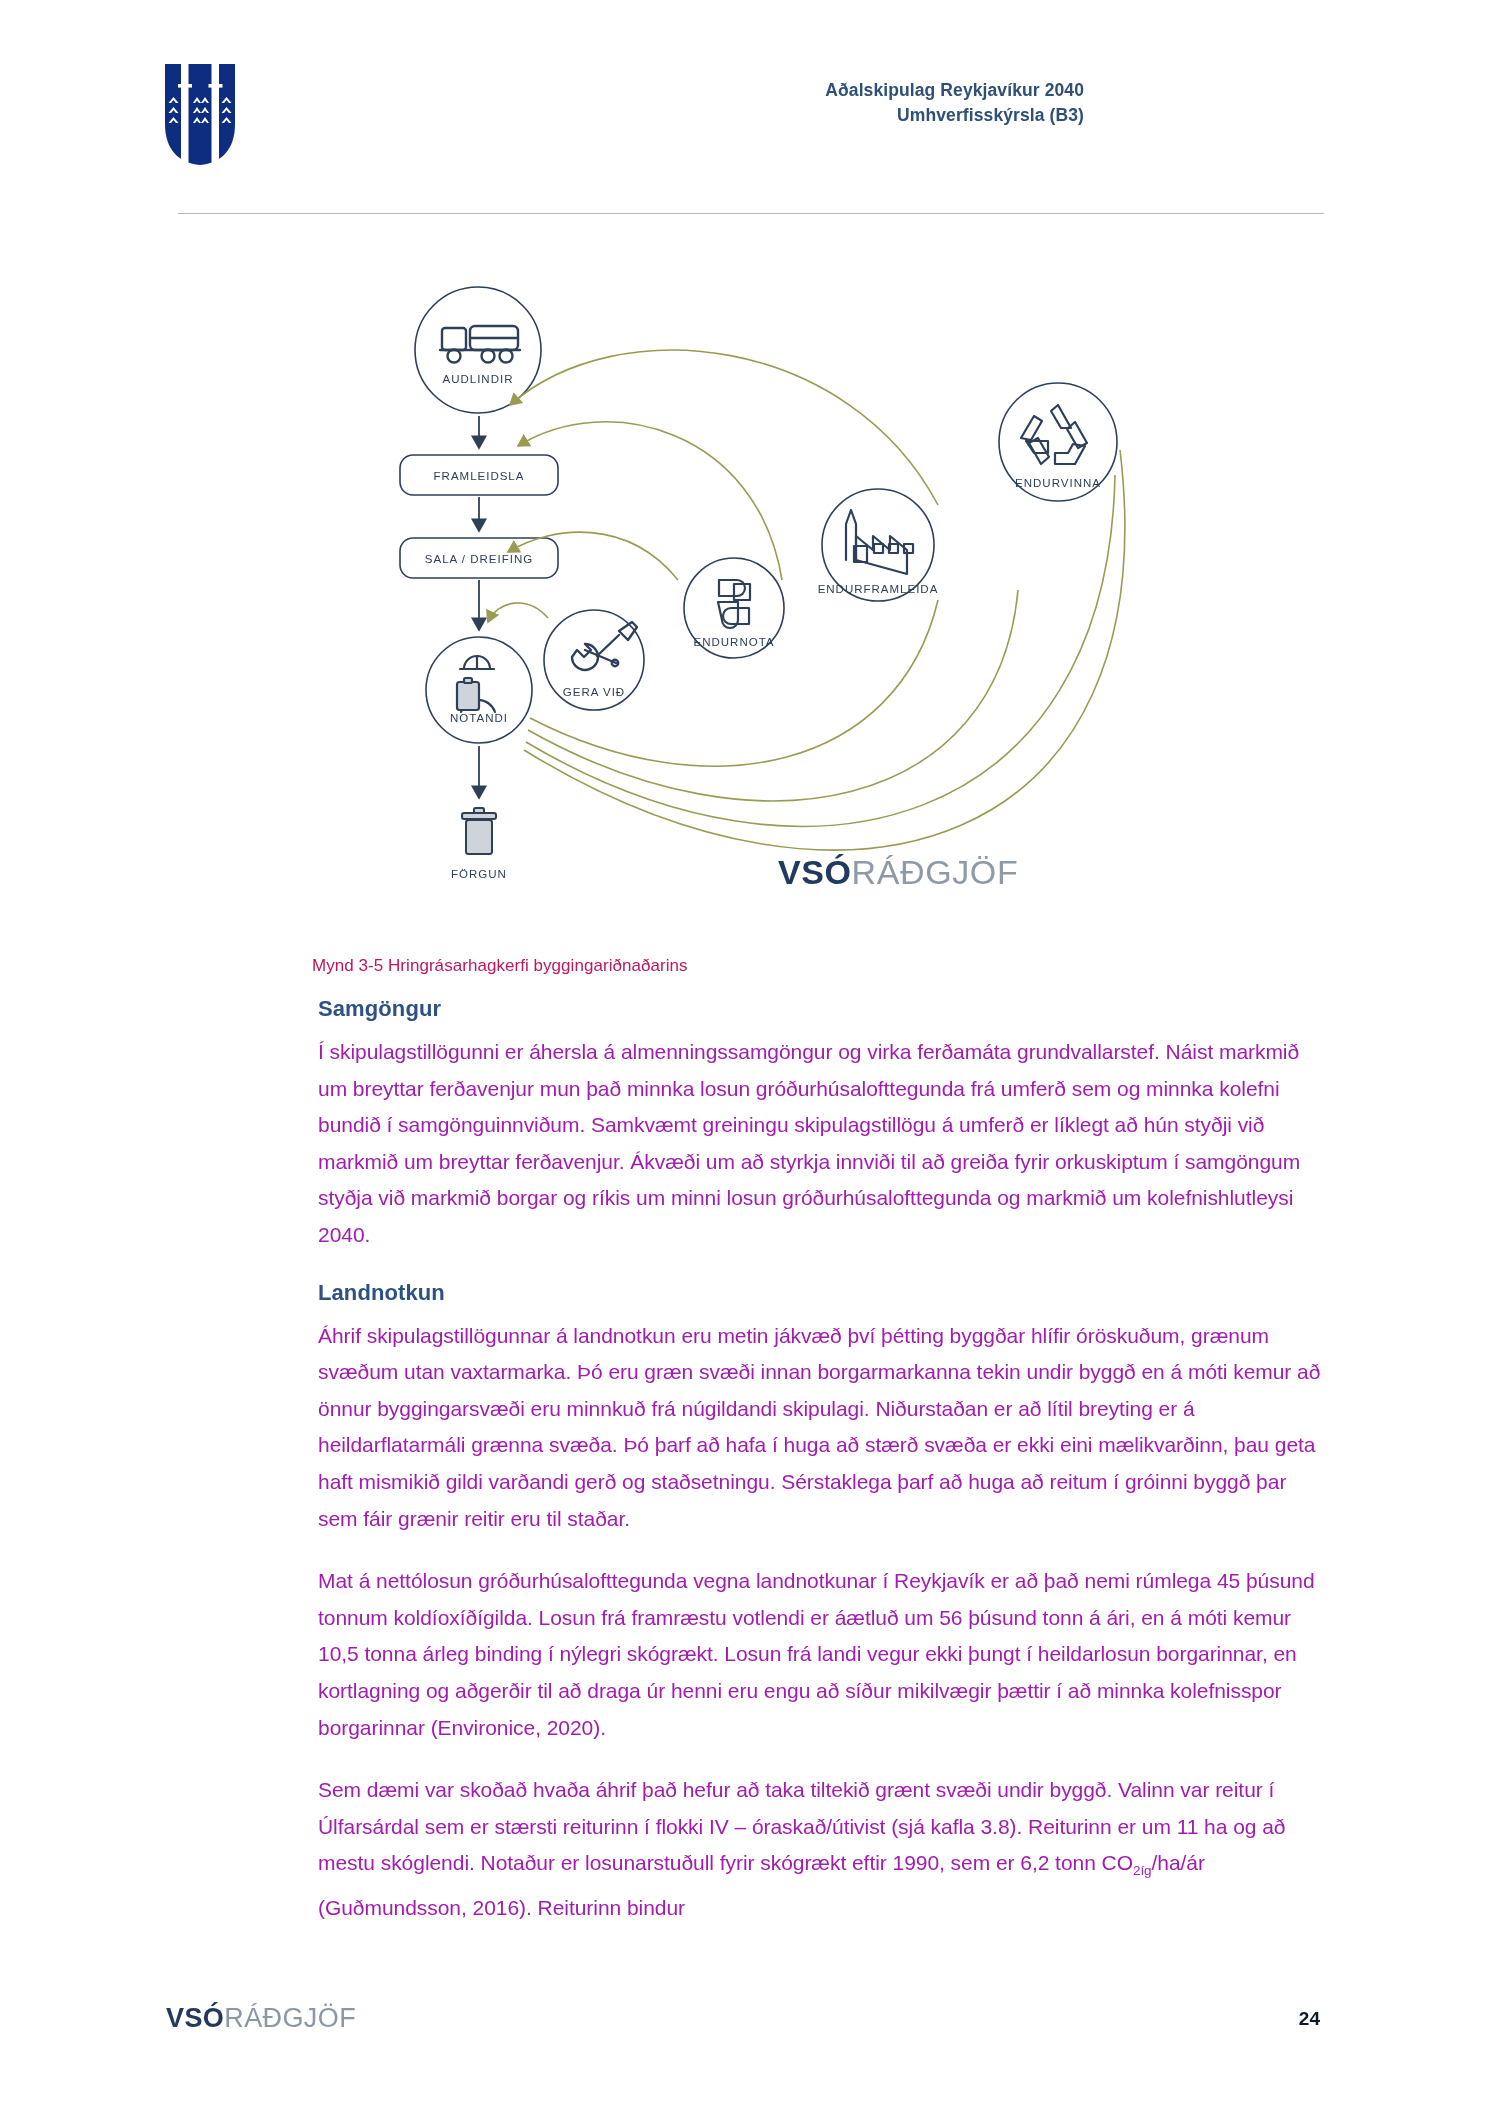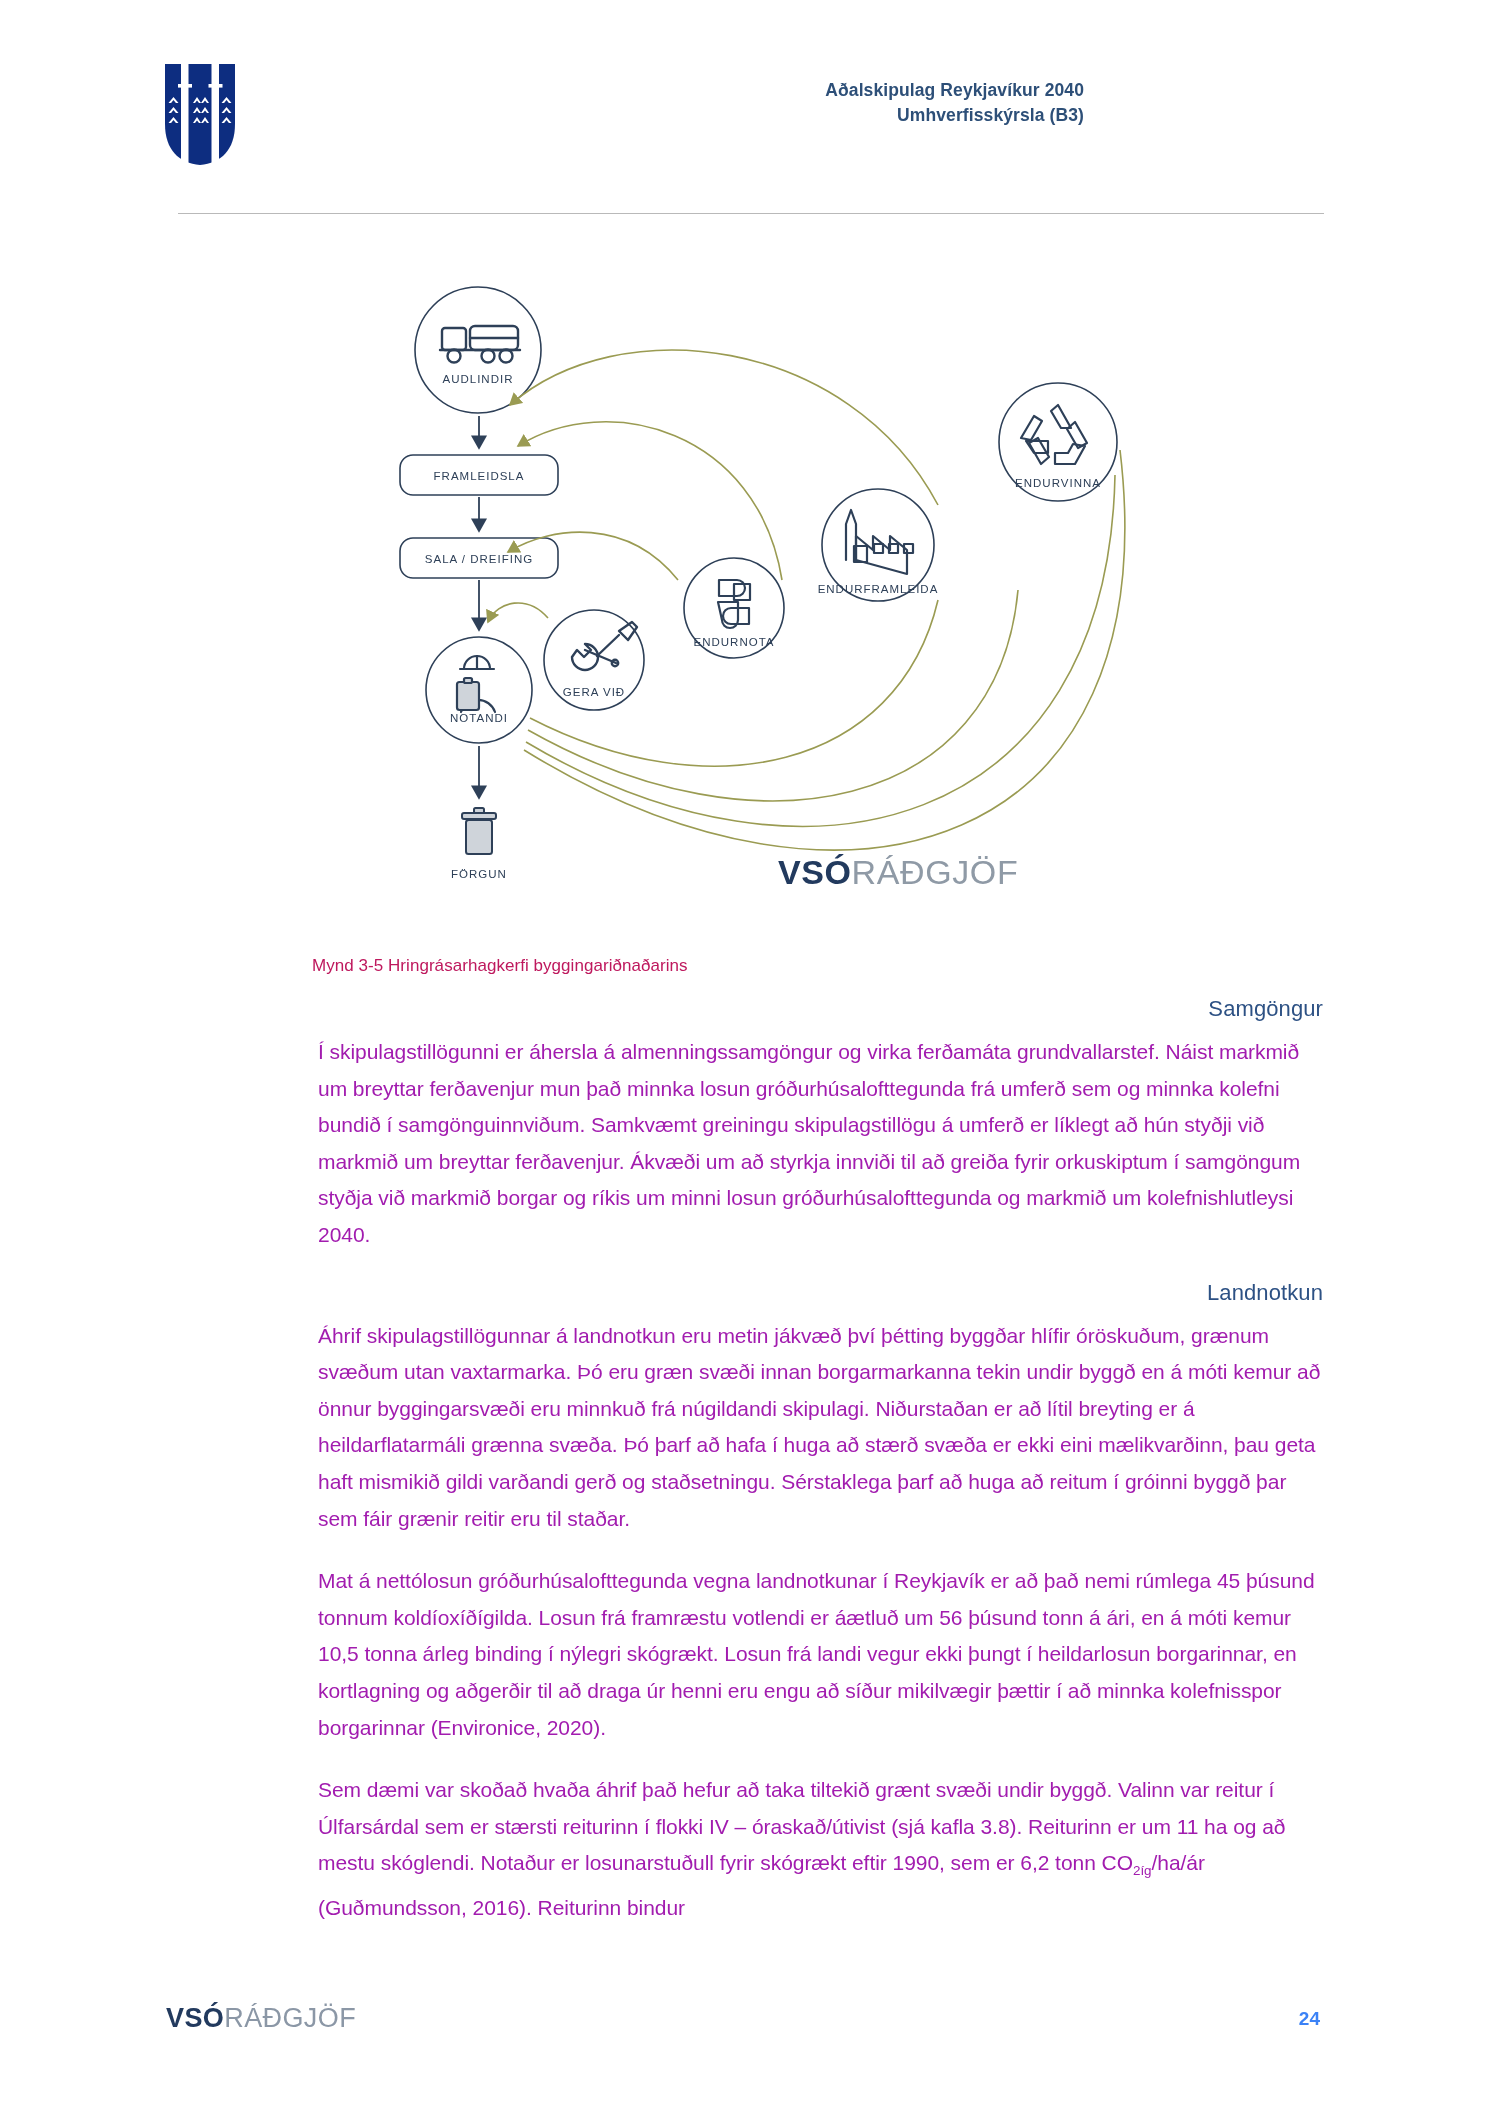--- a/index.html
+++ b/index.html
@@ -100,24 +100,23 @@
   
   .content {
     position: absolute;
     left: 318px;
     top: 996px;
     width: 1005px;
   }
   h2.section-heading {
     color: #2d5184;
     font-size: 22px;
-    font-weight: normal;
+    font-weight: bold;
     margin: 0 0 12px 0;
     letter-spacing: 0.1px;
-    text-align: right;
   }
   h2.section-heading.spaced {
     margin-top: 18px;
   }
   p.body-par {
     font-size: 21px;
     line-height: 36.6px;
     margin: 0 0 26px 0;
     color: #a21caf;
     text-align: left;
@@ -149,21 +148,21 @@
   .vso-footer-logo .vso-word {
     color: #8b97a6;
     font-weight: normal;
   }
   .page-number {
     position: absolute;
     right: 180px;
     bottom: 92px;
     font-size: 19px;
     font-weight: bold;
-    color: #3b82f6;
+    color: #0f172a;
   }
 </style>
 </head>
 <body>
 
 <div class="page">
 
   <div class="page-header">
 
     <div class="crest">

